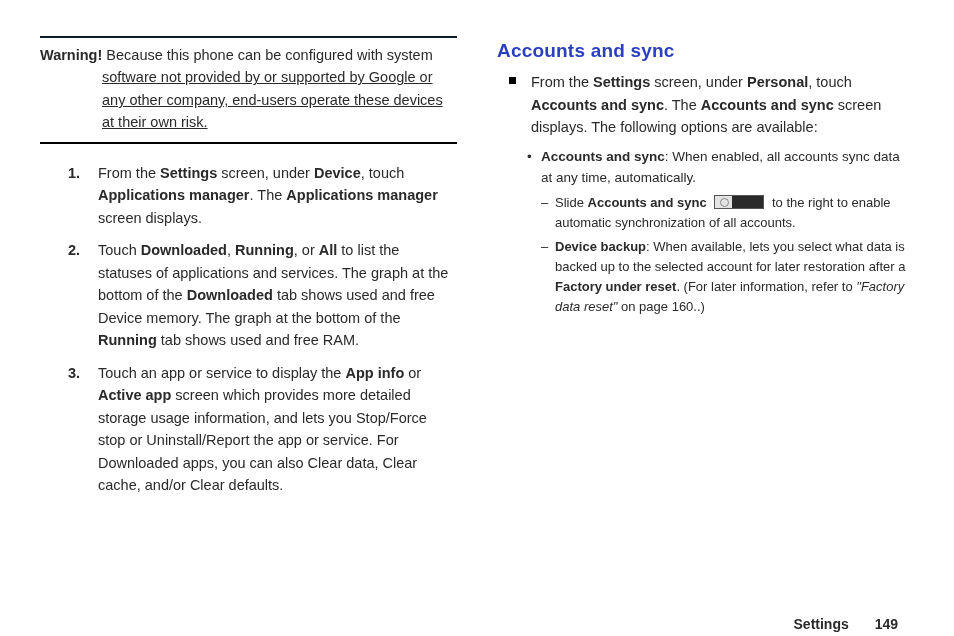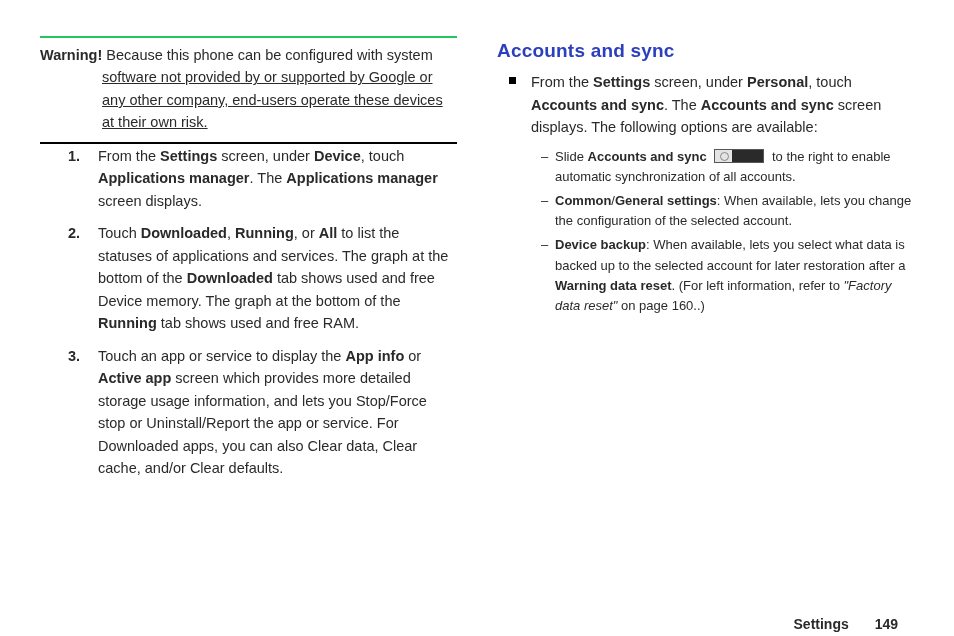--- a/index.html
+++ b/index.html
@@ -18,24 +18,24 @@
     padding: 36px 40px 20px 40px;
     gap: 40px;
     height: 560px;
   }
   .col {
     flex: 1;
     font-size: 14.5px;
     line-height: 1.55;
   }
   .warning-box {
-    border-top: 2px solid #22c55e;
+    border-top: 2px solid #0f172a;
     border-bottom: 2px solid #000;
     padding: 6px 0 8px 0;
-    margin-bottom: 1px;
+    margin-bottom: 18px;
   }
   .warning-box .label { font-weight: bold; }
   .warning-text { padding-left: 62px; display: block; text-decoration: underline; }
   .warning-first { display: inline; }
   ol.steps {
     list-style: none;
     padding: 0 0 0 28px;
     margin: 0;
     counter-reset: step;
   }
@@ -163,35 +163,35 @@
     </ol>
   </div>
 
   <div class="col">
     <div class="section-head">Accounts and sync</div>
 
     <div class="square-item">
       <span>From the </span><b>Settings</b><span> screen, under </span><b>Personal</b><span>, touch </span><b>Accounts and sync</b><span>. The </span><b>Accounts and sync</b><span> screen displays. The following options are available:</span>
     </div>
 
+    <div class="bullet">
+      <b>Accounts and sync</b><span>: When enabled, all accounts sync data at any time, automatically.</span>
+    </div>
 
     <div class="dash">
       <span>Slide </span><b>Accounts and sync</b>
       <span class="toggle toggle-off"></span>
       <span> to the right to enable automatic synchronization of all accounts.</span>
     </div>
 
 
 
-    <div class="dash">
-      <b>Common</b><span>/</span><b>General settings</b><span>: When available, lets you change the configuration of the selected account.</span>
-    </div>
 
     <div class="dash">
-      <b>Device backup</b><span>: When available, lets you select what data is backed up to the selected account for later restoration after a </span><b>Warning data reset</b><span>. (For left information, refer to </span><span class="italic">"Factory data reset"</span><span> on page 160..)</span>
+      <b>Device backup</b><span>: When available, lets you select what data is backed up to the selected account for later restoration after a </span><b>Factory under reset</b><span>. (For later information, refer to </span><span class="italic">"Factory data reset"</span><span> on page 160..)</span>
     </div>
   </div>
 </div>
 
 <div class="footer">
   <span>Settings</span>
   <span class="pg">149</span>
 </div>
 
 </body></html>

